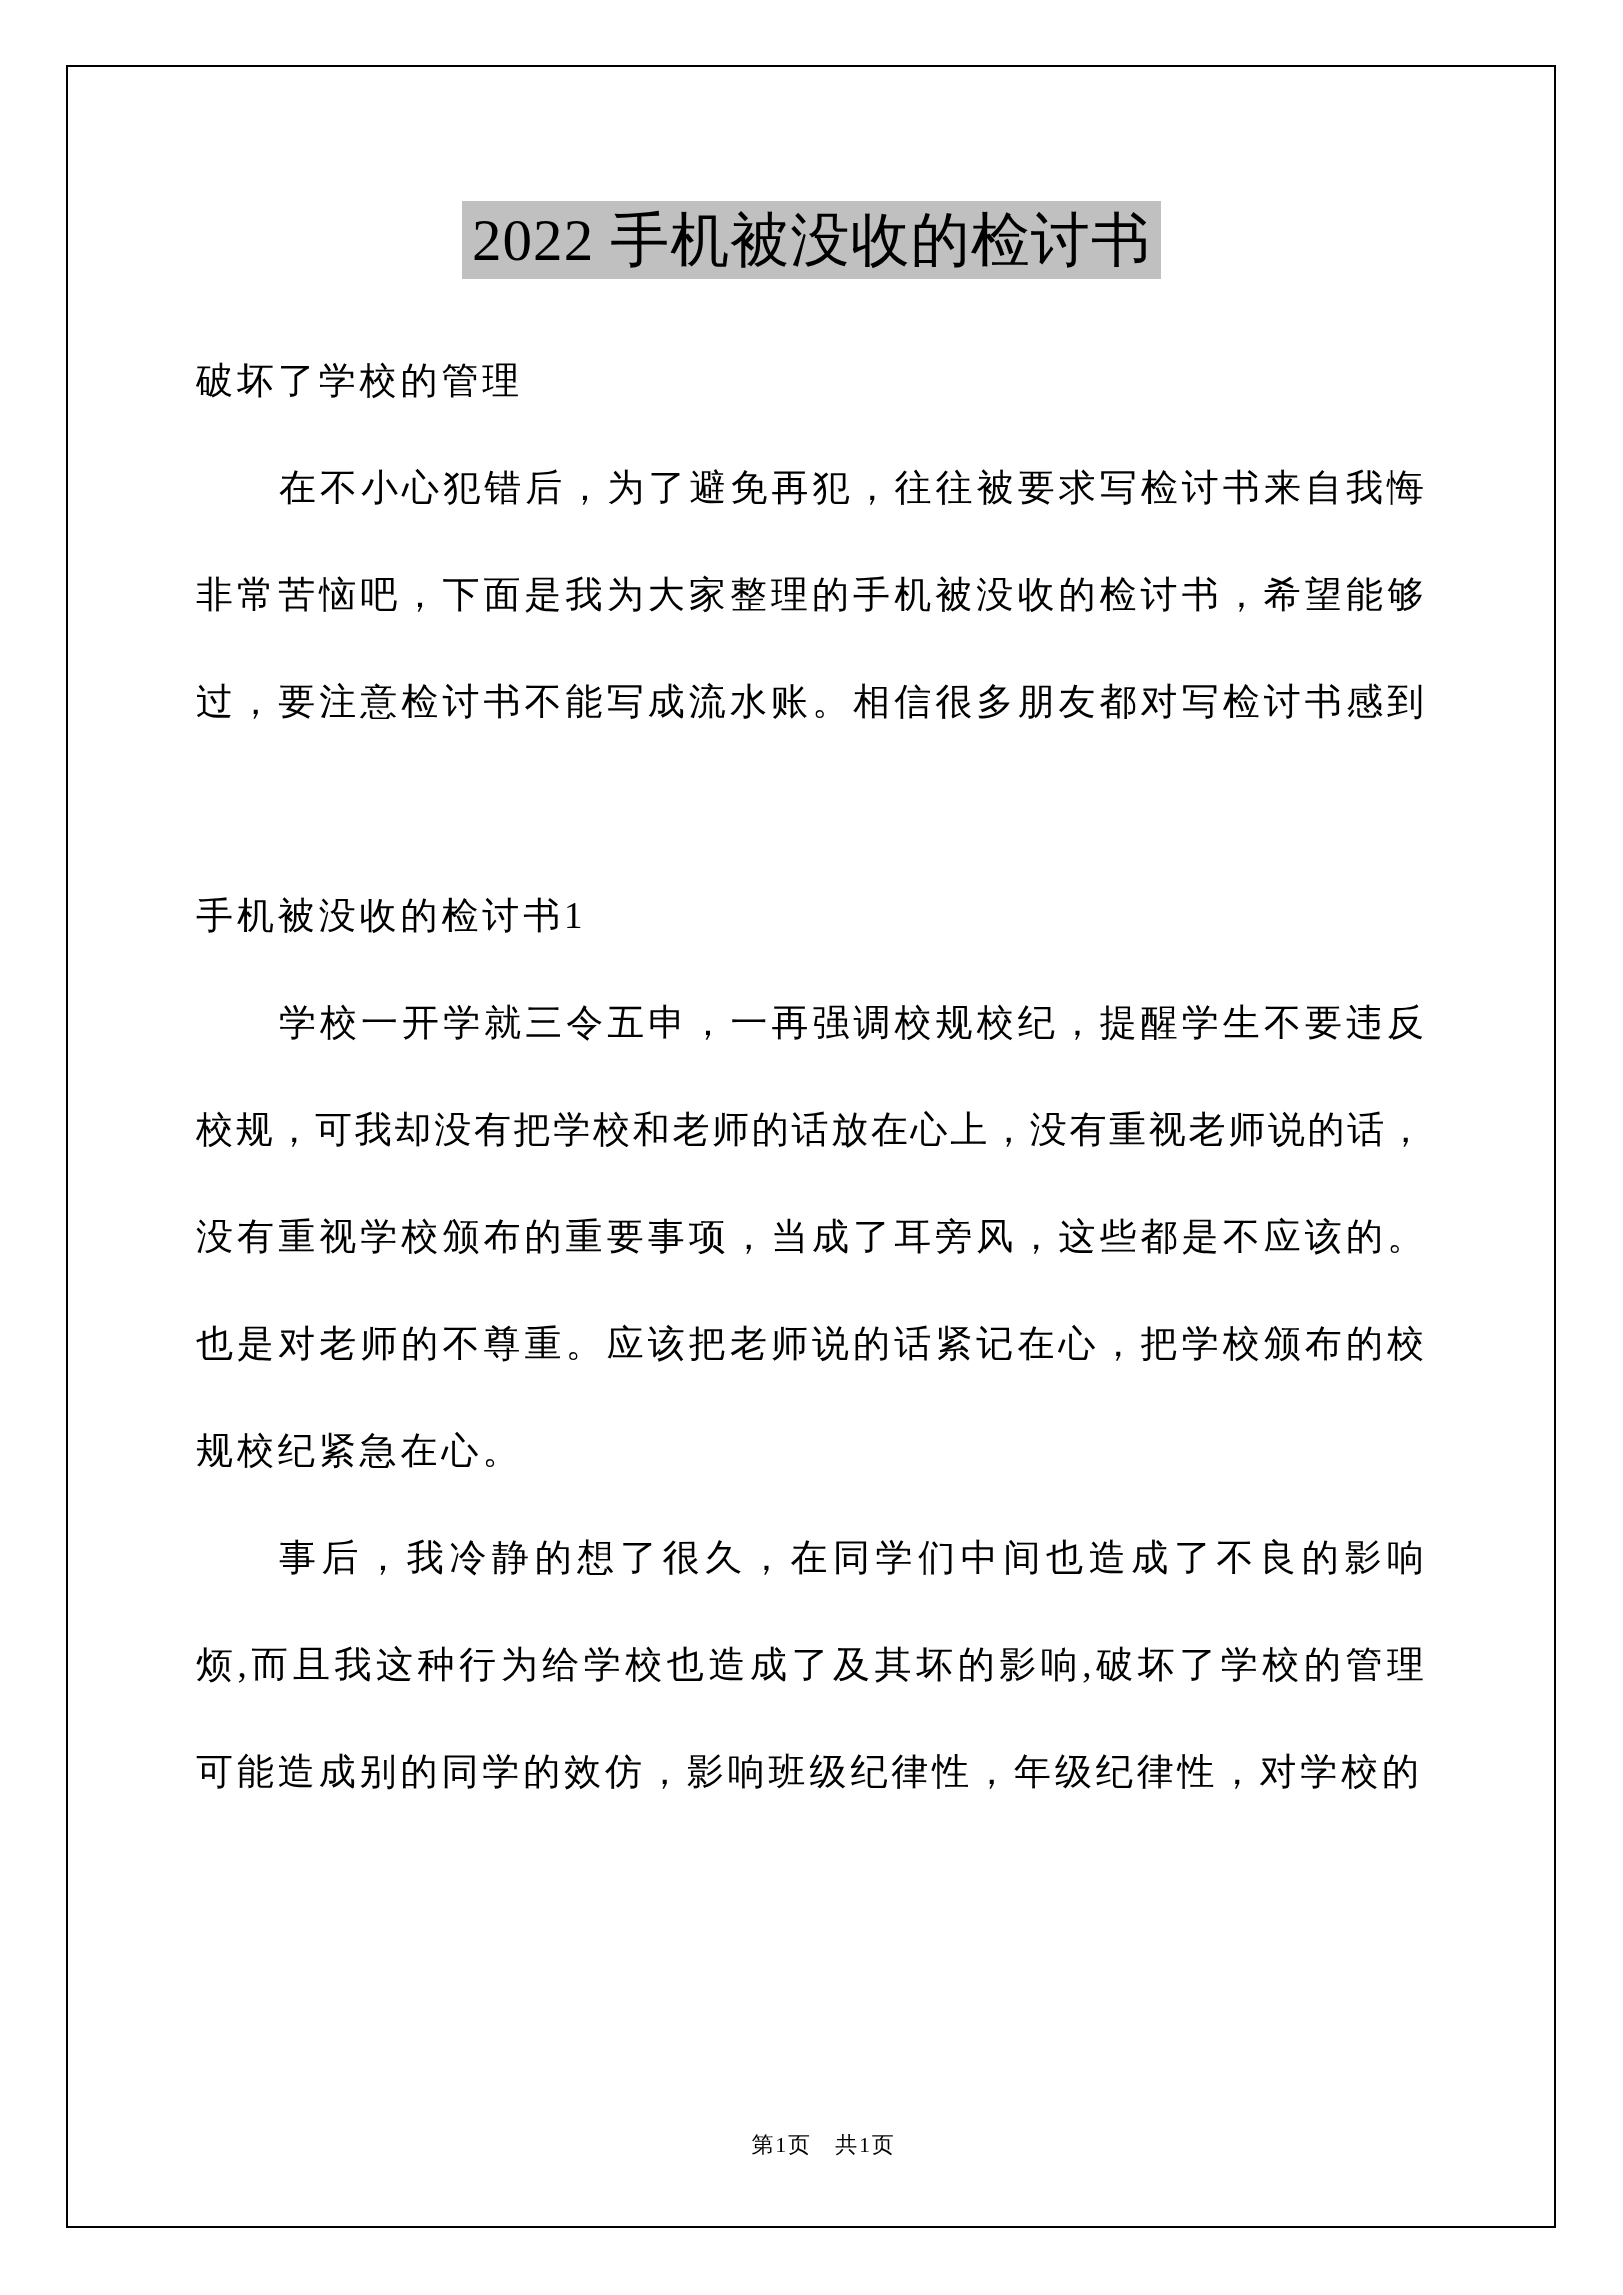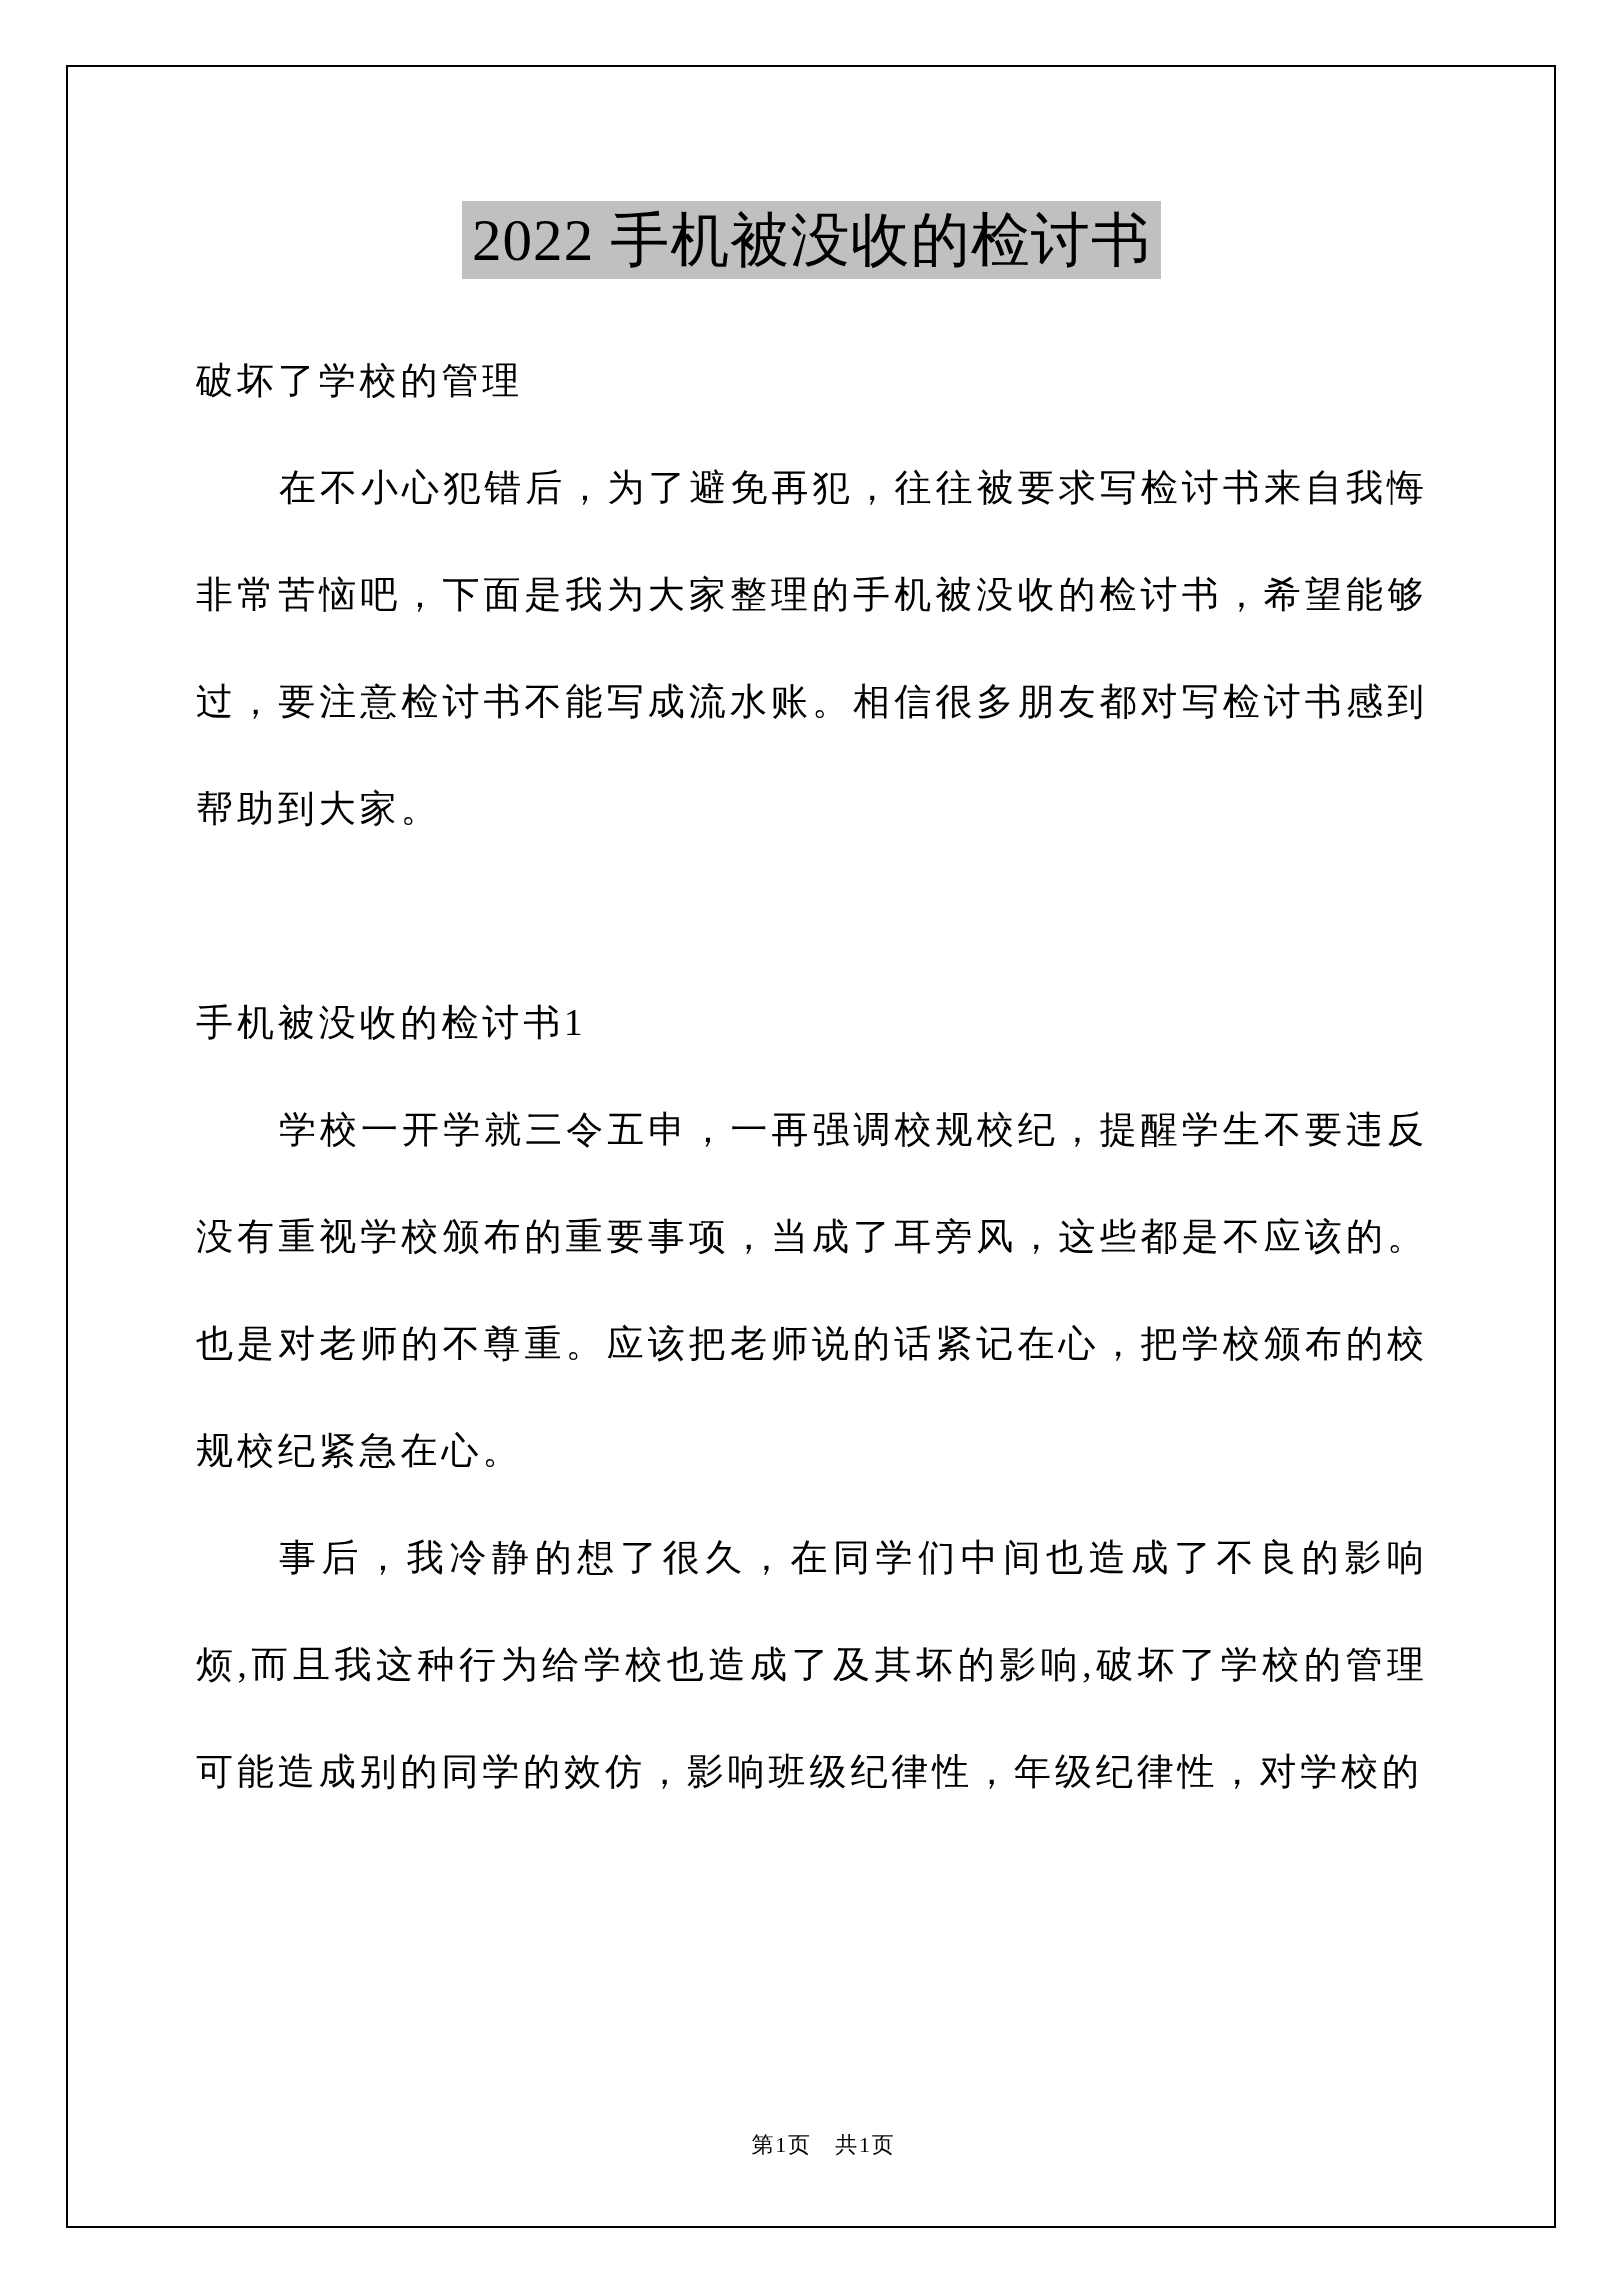--- a/index.html
+++ b/index.html
@@ -81,24 +81,24 @@
 
   <div class="title-row">
     <span class="title-highlight">2022 手机被没收的检讨书</span>
   </div>
 
   <div class="doc-body">
       <div class="line">破坏了学校的管理</div>
       <div class="line indent justify">在不小心犯错后，为了避免再犯，往往被要求写检讨书来自我悔</div>
       <div class="line justify">非常苦恼吧，下面是我为大家整理的手机被没收的检讨书，希望能够</div>
       <div class="line justify">过，要注意检讨书不能写成流水账。相信很多朋友都对写检讨书感到</div>
-      <div class="line">帮助到大家。</div>
       <div class="line"></div>
       <div class="line">手机被没收的检讨书1</div>
       <div class="line indent justify">学校一开学就三令五申，一再强调校规校纪，提醒学生不要违反</div>
+      <div class="line justify">校规，可我却没有把学校和老师的话放在心上，没有重视老师说的话，</div>
       <div class="line justify">没有重视学校颁布的重要事项，当成了耳旁风，这些都是不应该的。</div>
       <div class="line justify">也是对老师的不尊重。应该把老师说的话紧记在心，把学校颁布的校</div>
       <div class="line">规校纪紧急在心。</div>
       <div class="line indent justify">事后，我冷静的想了很久，在同学们中间也造成了不良的影响</div>
       <div class="line justify">烦,而且我这种行为给学校也造成了及其坏的影响,破坏了学校的管理</div>
       <div class="line">可能造成别的同学的效仿，影响班级纪律性，年级纪律性，对学校的</div>
     </div>
 
   <div class="page-footer">第1页　共1页</div>
 </div>

